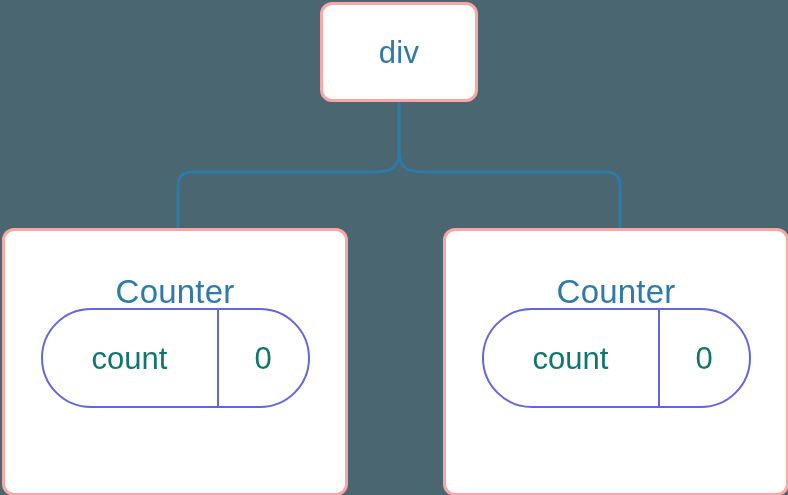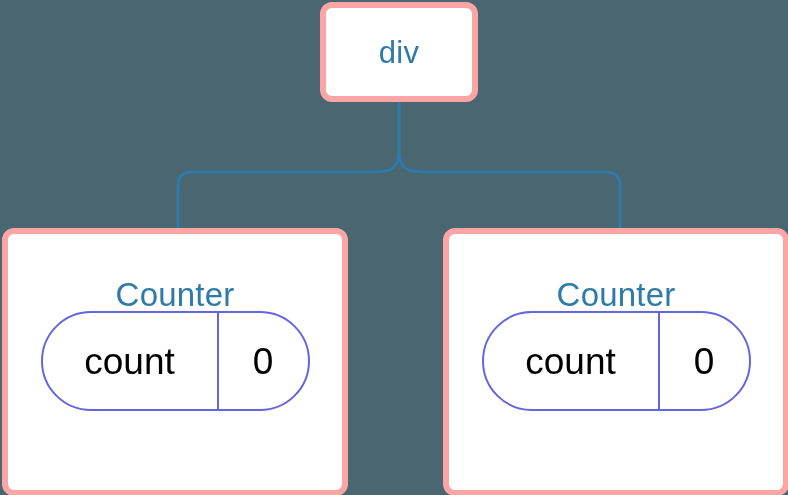--- a/index.html
+++ b/index.html
@@ -27,21 +27,21 @@
     top: 0;
     width: 788px;
     height: 495px;
     pointer-events: none;
   }
 
   
   .node-box {
     position: absolute;
     background: #ffffff;
-    border: 6px solid #fca5a5;
+    border: 3px solid #fca5a5;
     border-radius: 12px;
     box-sizing: border-box;
     display: flex;
     flex-direction: column;
     align-items: center;
   }
 
   
   #root-node {
     left: 320px;
@@ -86,22 +86,22 @@
     box-sizing: border-box;
     display: flex;
     align-items: stretch;
     background: transparent;
   }
   .state-key,
   .state-value {
     display: flex;
     align-items: center;
     justify-content: center;
-    color: #000000;
-    font-size: 37px;
+    color: #0f766e;
+    font-size: 31px;
     line-height: 1;
     box-sizing: border-box;
   }
   .state-key {
     width: 176px;
     border-right: 2px solid #6366e0;
   }
   .state-value {
     flex: 1;
   }

